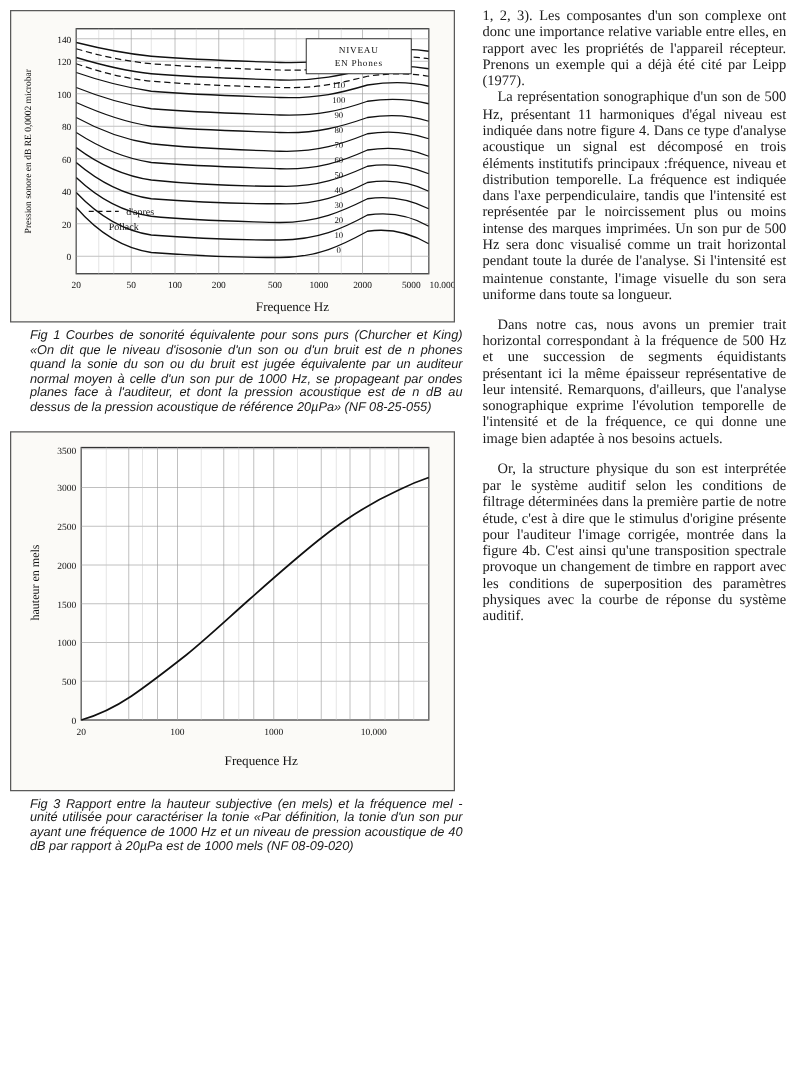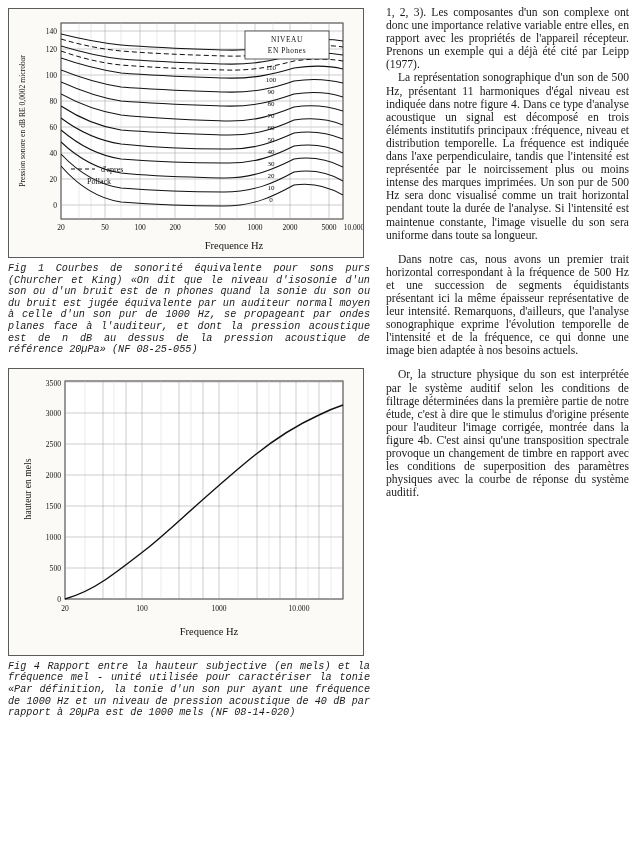--- a/index.html
+++ b/index.html
@@ -51,26 +51,26 @@
   .body-text p.noindent {
     text-indent: 0;
   }
   .body-text p.gap {
     margin-top: 11px;
     font-family: Liberation Serif, serif;
   }
 
   
   .caption {
-    font-family: Liberation Mono, monospace;
+    font-family: Liberation Sans, sans-serif;
     font-style: italic;
     font-size: 10.2px;
     line-height: 11.6px;
     text-align: justify;
-    margin: 5px 0 0 0;
+    margin: 5px 0 0 16px;
   }
   .caption .lead {
     font-style: italic;
   }
 
   
   .fig-box {
     border: 1px solid #5a5a5a;
     background: #fbfaf7;
     box-sizing: border-box;
@@ -275,22 +275,22 @@
           <text x="210" y="242">1000</text>
           <text x="290" y="242">10.000</text>
         </g>
 
         <text x="22" y="120" font-family="Liberation Serif, serif" font-size="9.6" fill="#111" text-anchor="middle" transform="rotate(-90 22 120)">hauteur en mels</text>
         <text x="200" y="266" font-family="Liberation Serif, serif" font-size="10.5" fill="#111" text-anchor="middle">Frequence Hz</text>
       </svg>
     </div>
 
     <div class="caption">
-      <span class="lead">Fig 4 Rapport entre la hauteur subjective (en mels) et la fréquence</span>
-      <span>mel - unité utilisée pour caractériser la tonie «Par définition, la tonie d'un son pur ayant une fréquence de 1000 Hz et un niveau de pression acoustique de 40 dB par rapport à 20µPa est de 1000 mels (NF 08-14-020)</span>
+      <span class="lead">Fig 3 Rapport entre la hauteur subjective (en mels) et la fréquence</span>
+      <span>mel - unité utilisée pour caractériser la tonie «Par définition, la tonie d'un son pur ayant une fréquence de 1000 Hz et un niveau de pression acoustique de 40 dB par rapport à 20µPa est de 1000 mels (NF 08-09-020)</span>
     </div>
 
   </div>
 
   <div class="col-right">
     <div class="body-text">
       <p class="noindent">1, 2, 3). Les composantes d'un son complexe ont donc une importance relative variable entre elles, en rapport avec les propriétés de l'appareil récepteur. Prenons un exemple qui a déjà été cité par Leipp (1977).</p>
       <p>La représentation sonographique d'un son de 500 Hz, présentant 11 harmoniques d'égal niveau est indiquée dans notre figure 4. Dans ce type d'analyse acoustique un signal est décomposé en trois éléments institutifs principaux :fréquence, niveau et distribution temporelle. La fréquence est indiquée dans l'axe perpendiculaire, tandis que l'intensité est représentée par le noircissement plus ou moins intense des marques imprimées. Un son pur de 500 Hz sera donc visualisé comme un trait horizontal pendant toute la durée de l'analyse. Si l'intensité est maintenue constante, l'image visuelle du son sera uniforme dans toute sa longueur.</p>
       <p class="gap">Dans notre cas, nous avons un premier trait horizontal correspondant à la fréquence de 500 Hz et une succession de segments équidistants présentant ici la même épaisseur représentative de leur intensité. Remarquons, d'ailleurs, que l'analyse sonographique exprime l'évolution temporelle de l'intensité et de la fréquence, ce qui donne une image bien adaptée à nos besoins actuels.</p>
       <p class="gap">Or, la structure physique du son est interprétée par le système auditif selon les conditions de filtrage déterminées dans la première partie de notre étude, c'est à dire que le stimulus d'origine présente pour l'auditeur l'image corrigée, montrée dans la figure 4b. C'est ainsi qu'une transposition spectrale provoque un changement de timbre en rapport avec les conditions de superposition des paramètres physiques avec la courbe de réponse du système auditif.</p>

